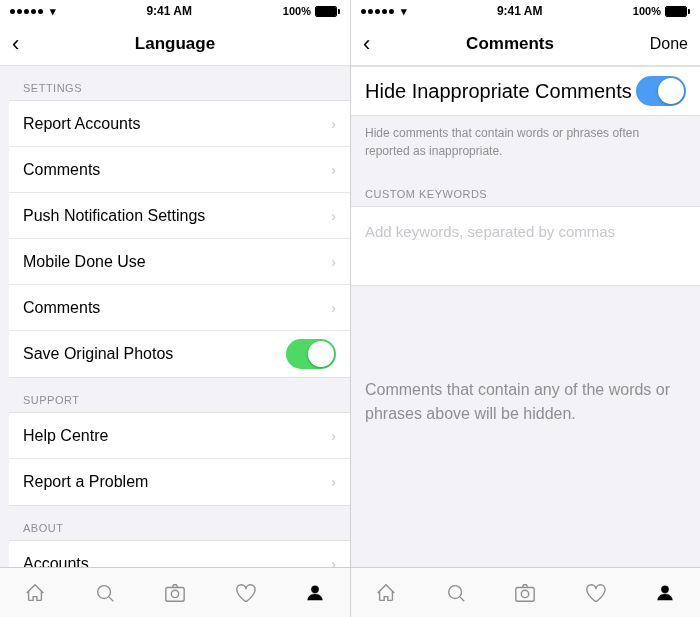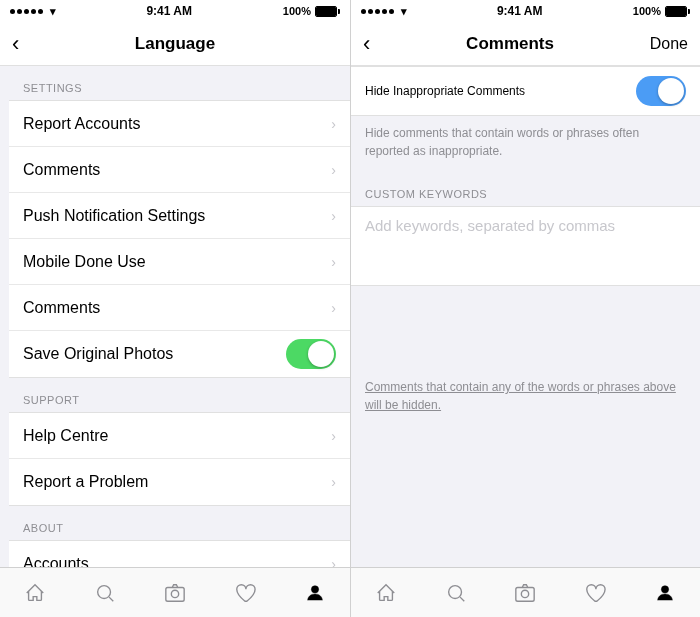--- a/index.html
+++ b/index.html
@@ -242,21 +242,21 @@
     .comments-row {
       display: flex;
       align-items: center;
       justify-content: space-between;
       padding: 0 14px;
       height: 48px;
       background: #fff;
     }
 
     .comments-row-label {
-      font-size: 12px;
+      font-size: 20px;
       color: #000;
     }
 
     .toggle-blue {
       width: 50px;
       height: 30px;
       border-radius: 15px;
       background: #4b9cf5;
       position: relative;
     }
@@ -276,35 +276,34 @@
       font-size: 12px;
       color: #8e8e93;
       background: #f2f2f7;
       line-height: 1.5;
     }
 
     .keyword-input-area {
       background: #fff;
       border-top: 1px solid #e0e0e0;
       border-bottom: 1px solid #e0e0e0;
-      padding: 10px 14px;
+      padding: 16px 14px;
       min-height: 80px;
     }
     .keyword-placeholder {
       font-size: 15px;
       color: #c7c7cc;
     }
 
     .bottom-desc {
       padding: 12px 14px;
-      font-size: 12px;
+      font-size: 16px;
       color: #8e8e93;
       line-height: 1.5;
       background: #f2f2f7;
-      text-decoration: underline;
     }
 
     .spacer-area {
       flex: 1;
       background: #f2f2f7;
     }
 
     
     svg { display: inline-block; vertical-align: middle; }
   </style>

